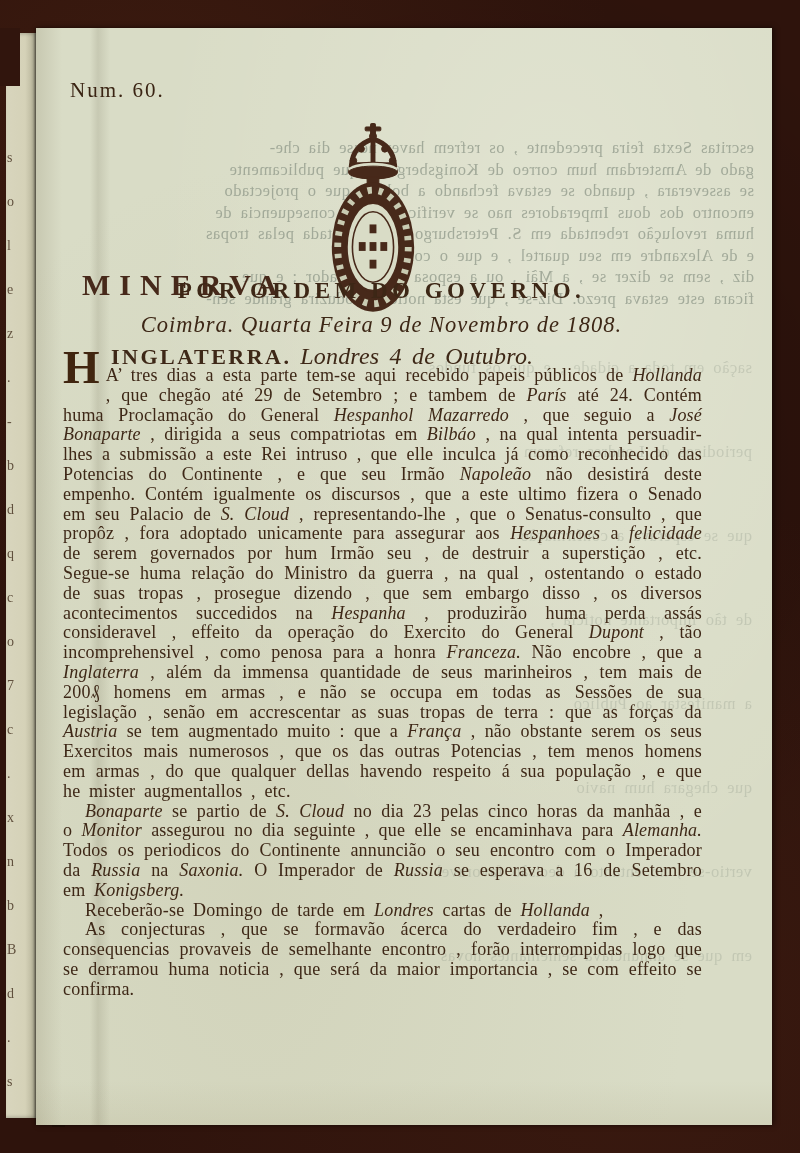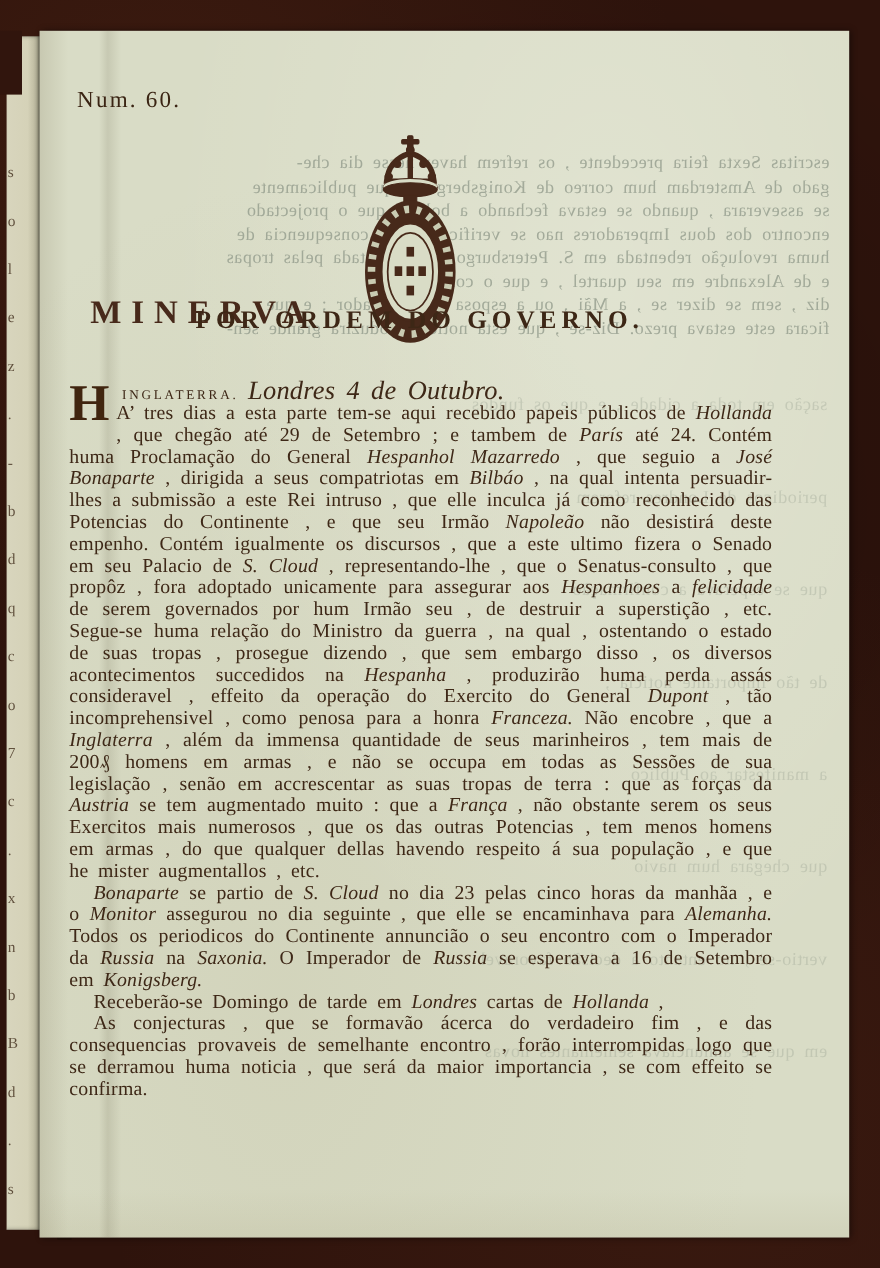--- a/index.html
+++ b/index.html
@@ -65,21 +65,21 @@
     text-align:justify;word-spacing:4px;letter-spacing:.2px;
   }
   .drop-cap{
     float:left;font-size:47px;line-height:38px;font-weight:700;
     padding:2px 6px 0 0;color:#40250f;
   }
   .section-heading{
     height:20px;line-height:20px;margin-left:48px;text-align:left;
     white-space:nowrap;overflow:visible;
   }
-  .section-heading .caps{font-size:12px;letter-spacing:2.5px;font-weight:400;}
+  .section-heading .caps{font-size:22px;letter-spacing:2.5px;font-weight:700;}
   .section-heading .it{font-size:24px;}
   .para{margin:0;}
   .para.indent{text-indent:22px;}
   .it{font-style:italic;}
 </style>
 </head>
 <body>
 
 <div class="edge-strip">
     <div class="edge-letter" style="top: 118px;">s</div>
@@ -165,20 +165,21 @@
       <rect x="46.5" y="105" width="7" height="9"></rect>
       <rect x="35.5" y="123" width="7" height="9"></rect>
       <rect x="46.5" y="123" width="7" height="9"></rect>
       <rect x="57.5" y="123" width="7" height="9"></rect>
       <rect x="46.5" y="141" width="7" height="9"></rect>
     </g>
   </svg>
 
 
   <div class="center-col order-line">POR ORDEM DO GOVERNO.</div>
+  <div class="center-col dateline">Coimbra. Quarta Feira 9 de Novembro de 1808.</div>
 
   <div class="article">
     <div class="drop-cap">H</div>
     <div class="section-heading">
       <span class="caps">INGLATERRA.</span>
       <span> </span>
       <span class="it">Londres 4 de Outubro.</span>
     </div>
     <p class="para"><span>A’ tres dias a esta parte tem-se aqui recebido papeis públicos de </span><span class="it">Hollanda</span><span> , que chegão até 29 de Setembro ; e tambem de </span><span class="it">París</span><span> até 24. Contém huma Proclamação do General </span><span class="it">Hespanhol Mazarredo</span><span> , que seguio a </span><span class="it">José Bonaparte</span><span> , dirigida a seus compatriotas em </span><span class="it">Bilbáo</span><span> , na qual intenta persuadir-lhes a submissão a este Rei intruso , que elle inculca já como reconhecido das Potencias do Continente , e que seu Irmão </span><span class="it">Napoleão</span><span> não desistirá deste empenho. Contém igualmente os discursos , que a este ultimo fizera o Senado em seu Palacio de </span><span class="it">S. Cloud</span><span> , representando-lhe , que o Senatus-consulto , que propôz , fora adoptado unicamente para assegurar aos </span><span class="it">Hespanhoes</span><span> a </span><span class="it">felicidade</span><span> de serem governados por hum Irmão seu , de destruir a superstição , etc. Segue-se huma relação do Ministro da guerra , na qual , ostentando o estado de suas tropas , prosegue dizendo , que sem embargo disso , os diversos acontecimentos succedidos na </span><span class="it">Hespanha</span><span> , produzirão huma perda assás consideravel , effeito da operação do Exercito do General </span><span class="it">Dupont</span><span> , tão incomprehensivel , como penosa para a honra </span><span class="it">Franceza.</span><span> Não encobre , que a </span><span class="it">Inglaterra</span><span> , além da immensa quantidade de seus marinheiros , tem mais de 200₰ homens em armas , e não se occupa em todas as Sessões de sua legislação , senão em accrescentar as suas tropas de terra : que as forças da </span><span class="it">Austria</span><span> se tem augmentado muito : que a </span><span class="it">França</span><span> , não obstante serem os seus Exercitos mais numerosos , que os das outras Potencias , tem menos homens em armas , do que qualquer dellas havendo respeito á sua população , e que he mister augmentallos , etc.</span></p>
     <p class="para indent"><span class="it">Bonaparte</span><span> se partio de </span><span class="it">S. Cloud</span><span> no dia 23 pelas cinco horas da manhãa , e o </span><span class="it">Monitor</span><span> assegurou no dia seguinte , que elle se encaminhava para </span><span class="it">Alemanha.</span><span> Todos os periodicos do Continente annuncião o seu encontro com o Imperador da </span><span class="it">Russia</span><span> na </span><span class="it">Saxonia.</span><span> O Imperador de </span><span class="it">Russia</span><span> se esperava a 16 de Setembro em </span><span class="it">Konigsberg.</span></p>

